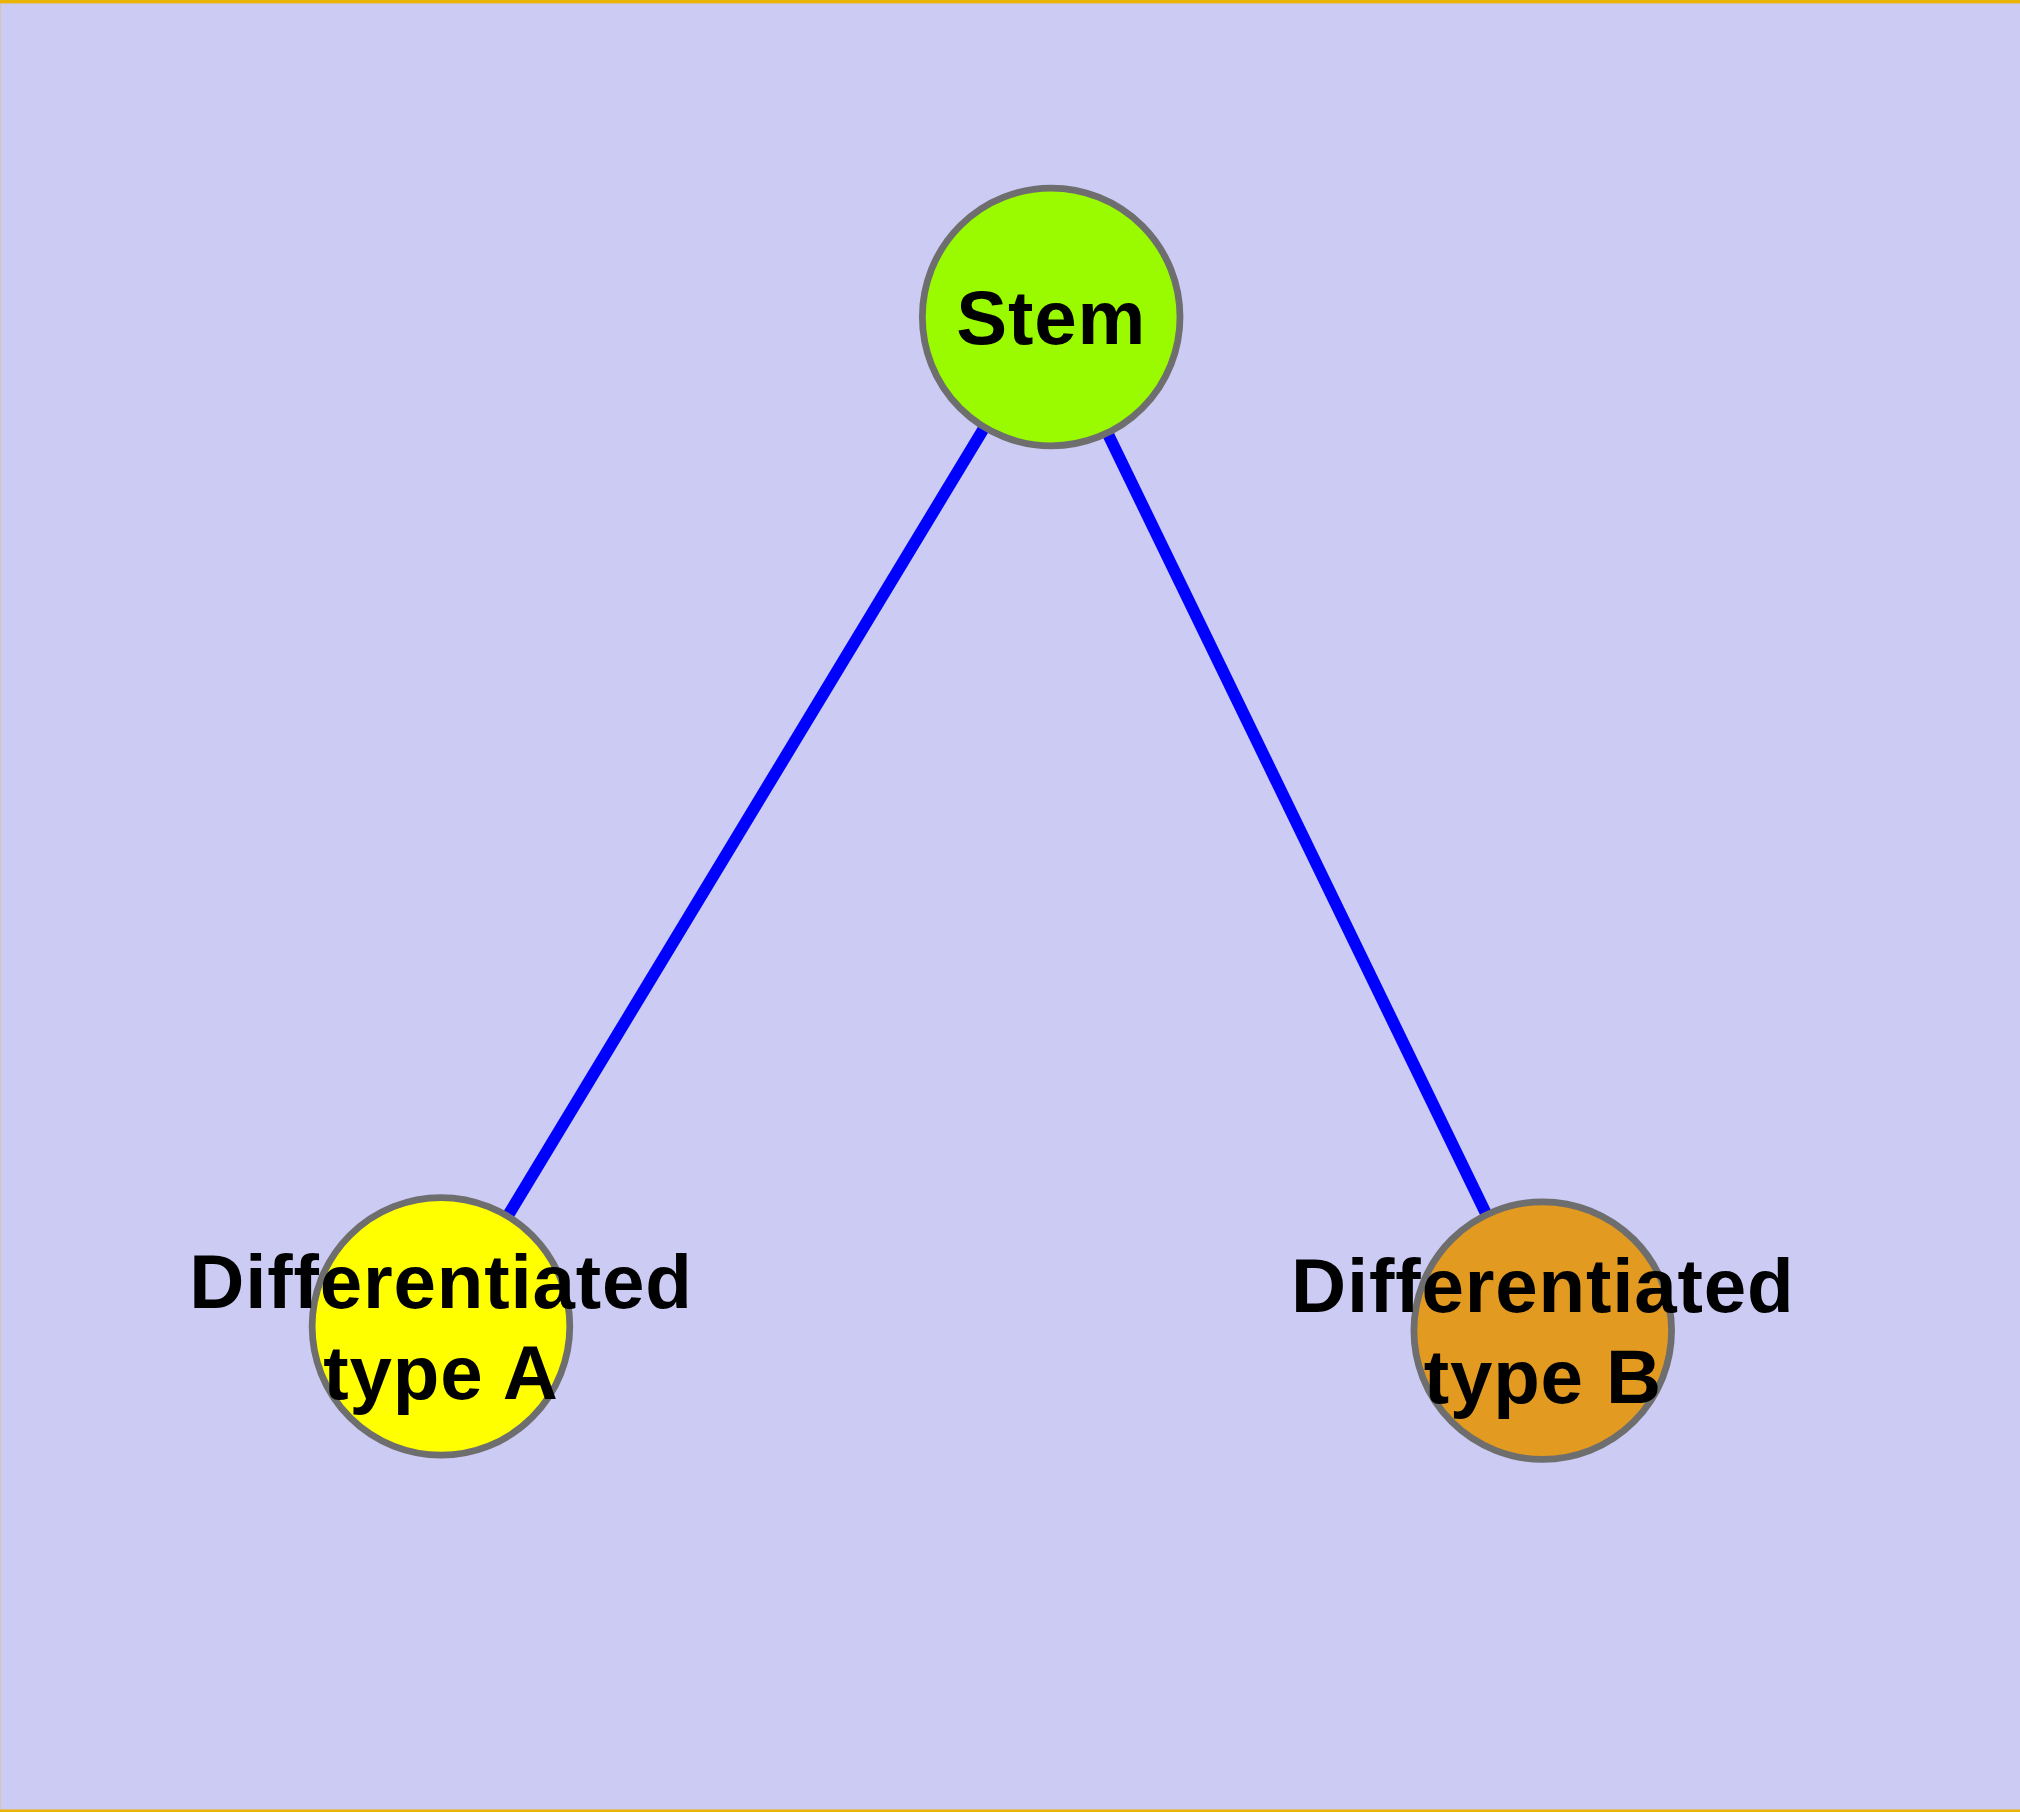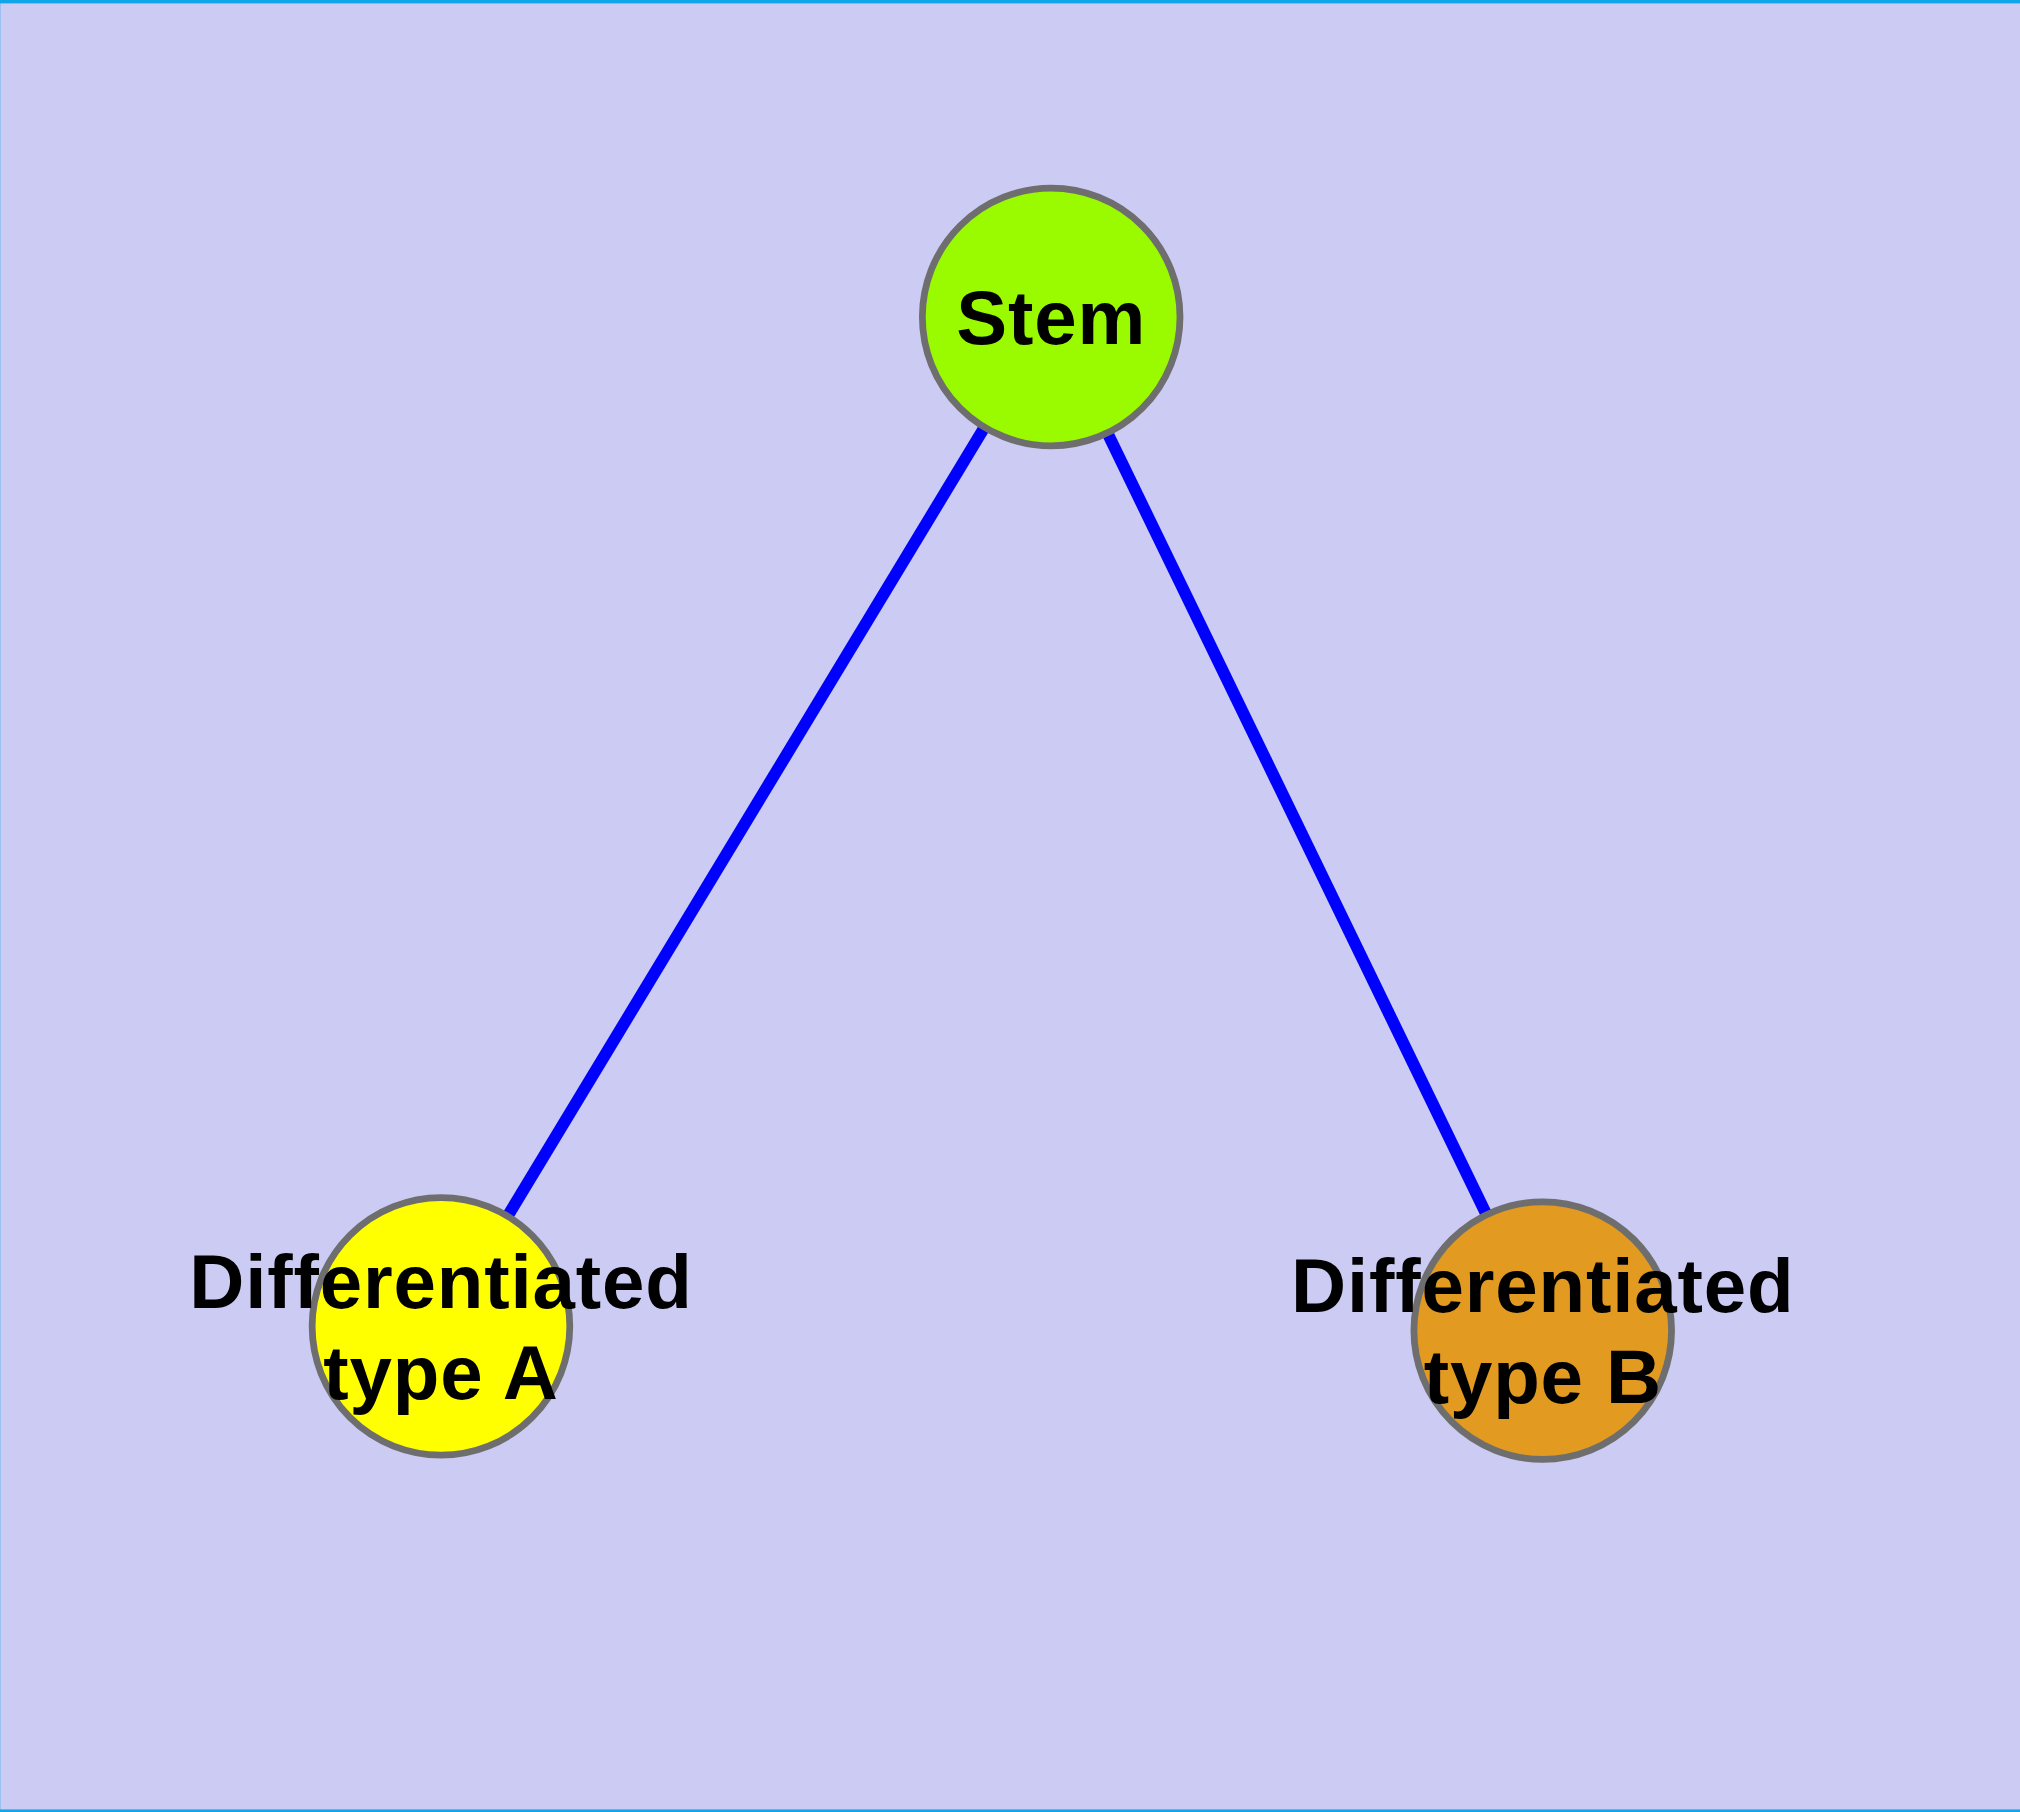--- a/index.html
+++ b/index.html
@@ -4,21 +4,21 @@
 <style>
   html, body {
     margin: 0;
     padding: 0;
     background: #ffffff;
   }
   .canvas-wrap {
     width: 2021px;
     height: 1812px;
     position: relative;
-    background: #0ea5e9;
+    background: #eab308;
   }
   svg {
     display: block;
   }
   .node-label {
     font-family: "Liberation Sans", "DejaVu Sans", sans-serif;
     font-weight: bold;
     letter-spacing: 1px;
   }
 </style>

